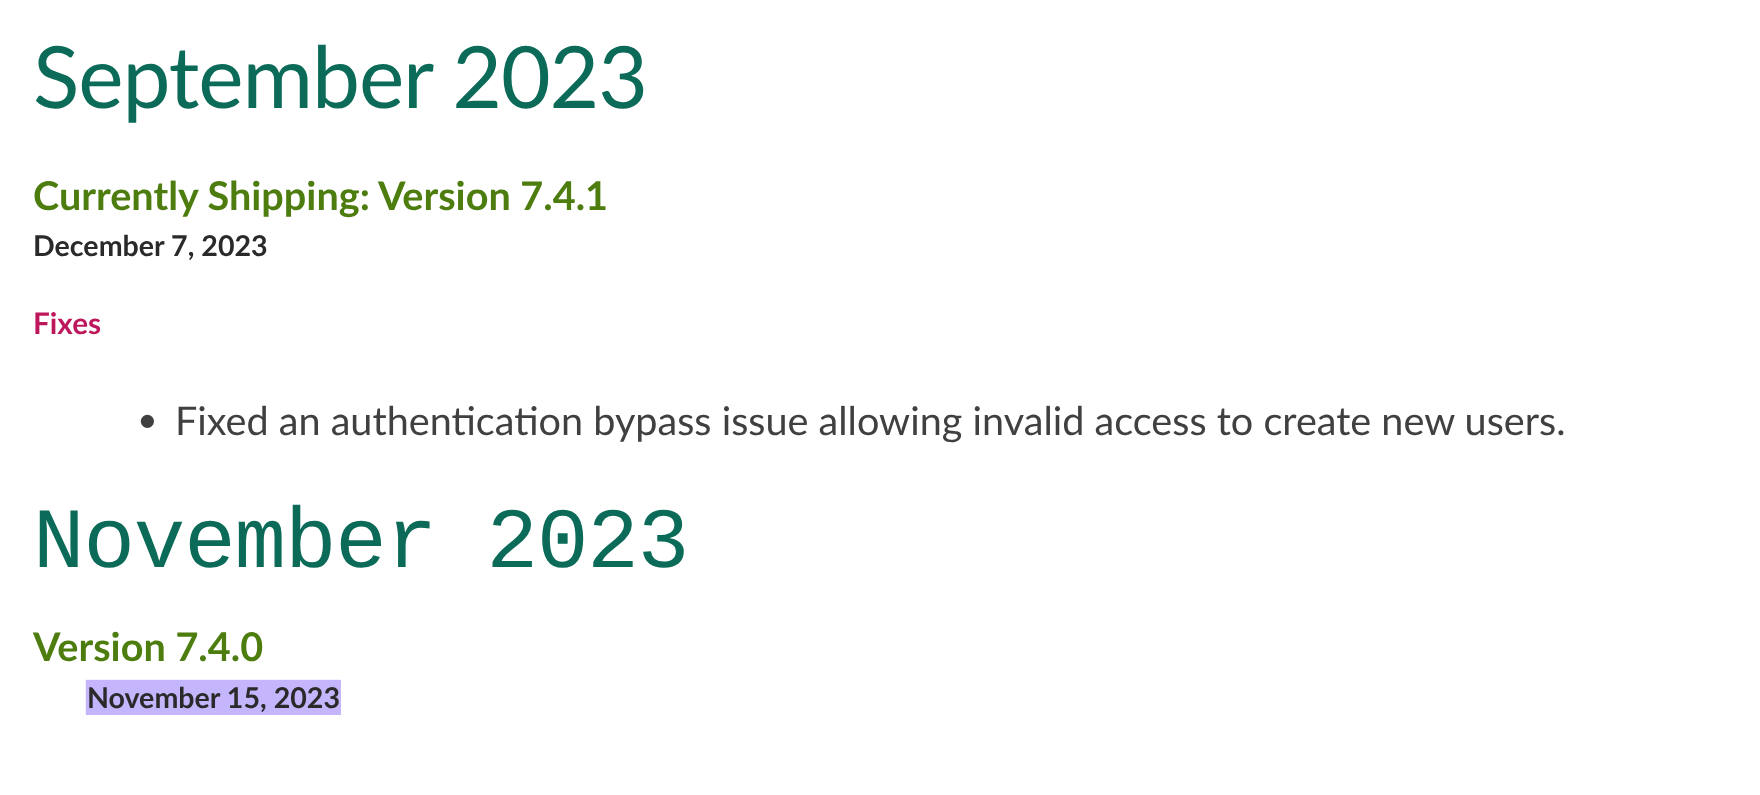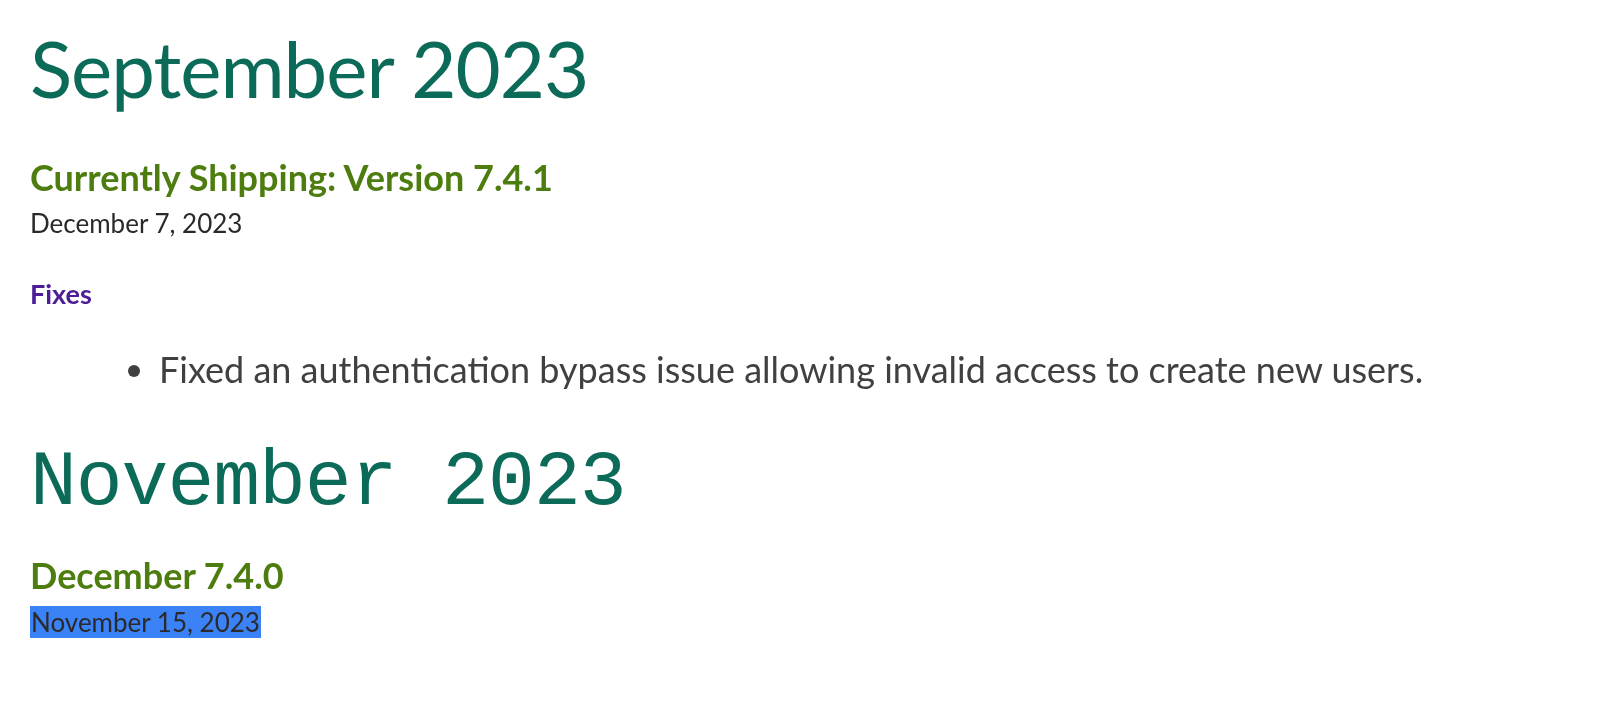--- a/index.html
+++ b/index.html
@@ -24,52 +24,53 @@
     }
     .version-heading {
       font-size: 36px;
       font-weight: 700;
       color: #4d7c0f;
       line-height: 1.1;
       margin-bottom: 10px;
     }
     .release-date {
       font-size: 26px;
-      font-weight: 400;
+      font-weight: 700;
       color: #2a2a2a;
       margin-bottom: 38px;
       display: inline-block;
       text-align: center;
     }
     .section-label {
       font-size: 27px;
       font-weight: 700;
-      color: #4c1d95;
-      margin-bottom: 36px;
+      color: #be185d;
+      margin-bottom: 48px;
     }
     ul.fixes-list {
       list-style: disc;
       padding-left: 110px;
       margin-bottom: 50px;
     }
     ul.fixes-list li {
       font-size: 36px;
       font-weight: 400;
       color: #404040;
       line-height: 1.3;
       margin-left: 19px;
     }
     .month-heading.second {
       margin-bottom: 31px;
       margin-top: 8px;
       font-family: Liberation Mono, monospace;
     }
     .highlighted {
-      background: #3b82f6;
+      background: #c4b5fd;
       padding: 0 1px;
+      margin-left: 48px;
     }
   </style>
 </head>
 <body>
 
 
 
 
 <h1 class="month-heading">September 2023</h1>
 
@@ -79,20 +80,20 @@
 
 <div class="section-label">Fixes</div>
 
 <ul class="fixes-list">
   <li>Fixed an authentication bypass issue allowing invalid access to create new users.</li>
 </ul>
 
 
 <h1 class="month-heading second">November 2023</h1>
 
-<h2 class="version-heading">December 7.4.0</h2>
+<h2 class="version-heading">Version 7.4.0</h2>
 
 <div>
   <span class="release-date highlighted">November 15, 2023</span>
 </div>
 
 
 
 
 </body></html>

